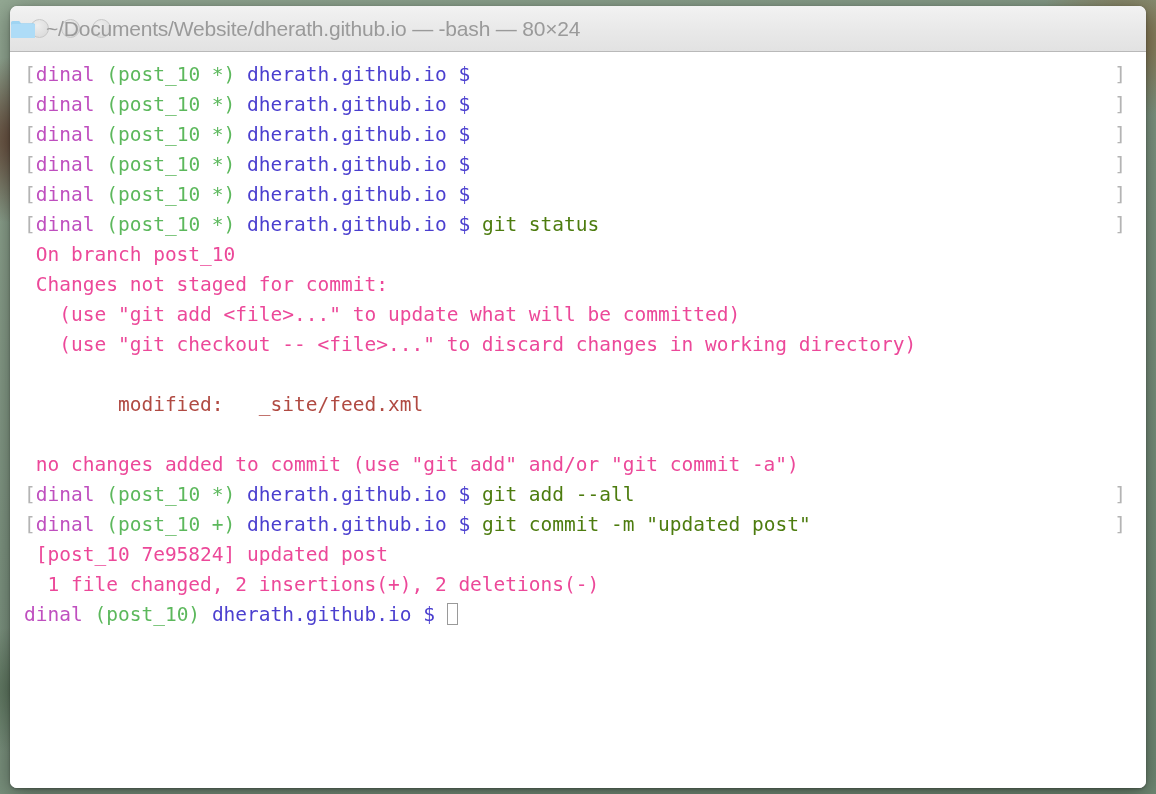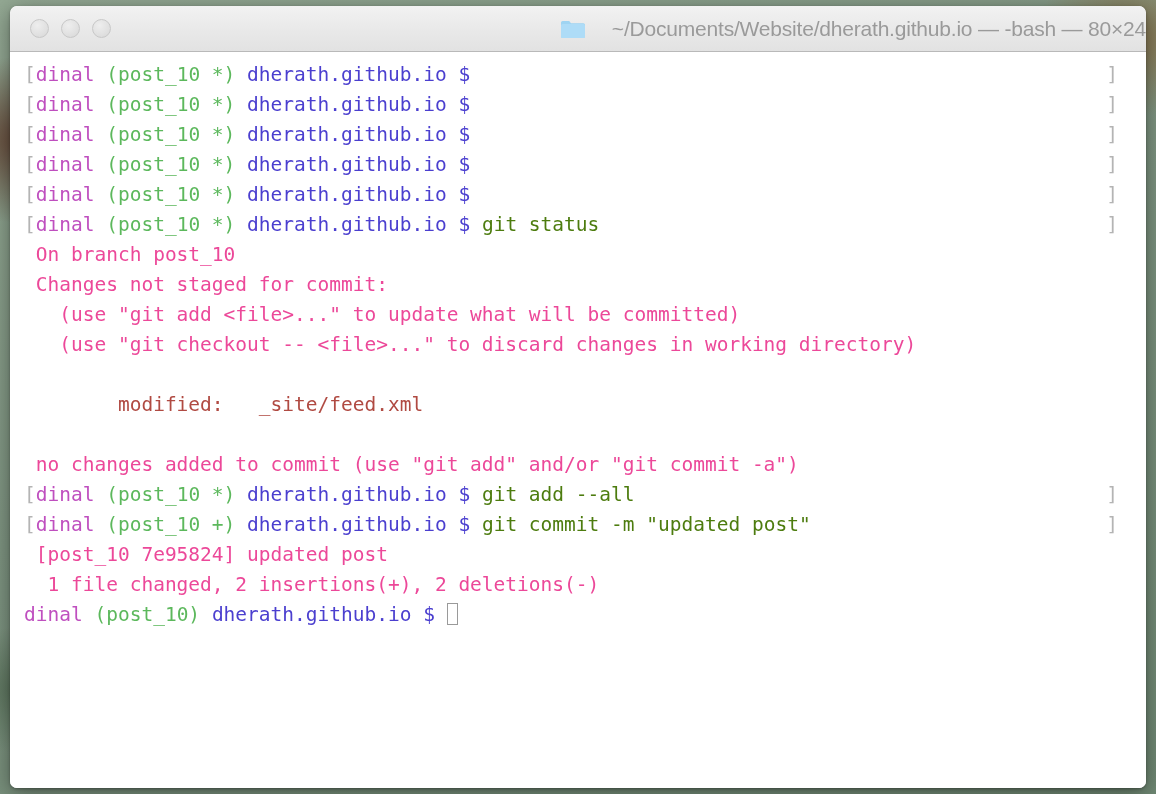--- a/index.html
+++ b/index.html
@@ -66,40 +66,40 @@
     border-radius: 50%;
     background: radial-gradient(circle at 38% 32%, #eeeeee, #dedede 70%, #d2d2d2 100%);
     border: 1px solid #c8c8c8;
   }
 
   #title-center {
     position: absolute;
     left: 0; right: 0;
     display: flex;
     align-items: center;
-    justify-content: flex-end;
-    gap: 26px;
+    justify-content: flex-start;
+    gap: 10px;
     pointer-events: none;
   }
 
   #folder-icon { width: 26px; height: 21px; display: block; }
 
   #window-title {
     font-family: "Liberation Sans", sans-serif;
     font-size: 21px;
     color: #9a9a9a;
     letter-spacing: -0.2px;
     white-space: nowrap;
   }
 
   
   #terminal-body {
     flex: 1 1 auto;
     background: #ffffff;
-    padding: 8px 16px 0 0;
+    padding: 8px 8px 0 0;
     overflow: hidden;
     position: relative;
   }
 
   .term-line {
     font-family: "DejaVu Sans Mono", monospace;
     font-size: 19.5px;
     line-height: 30px;
     height: 30px;
     white-space: pre;

